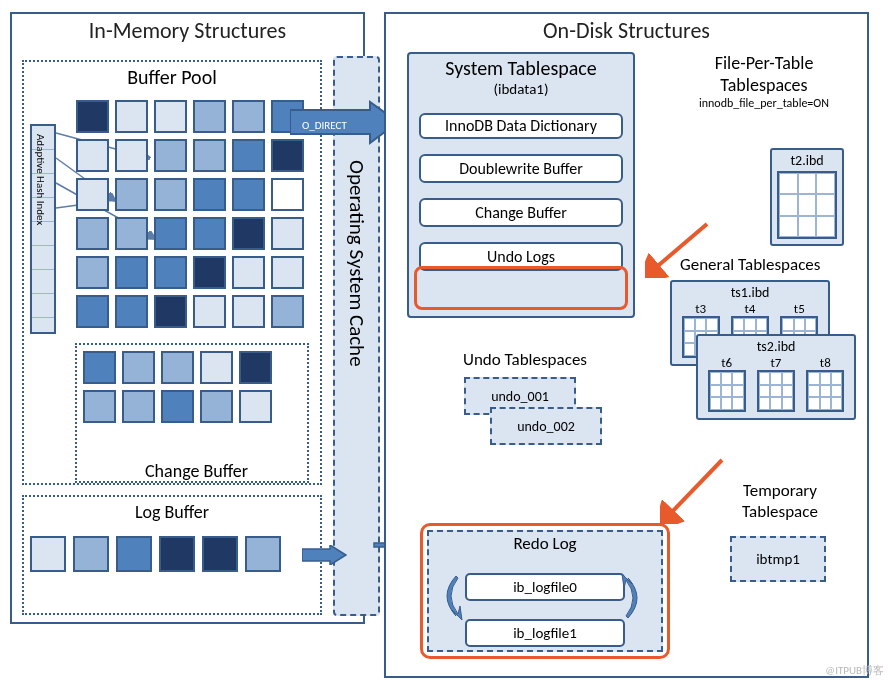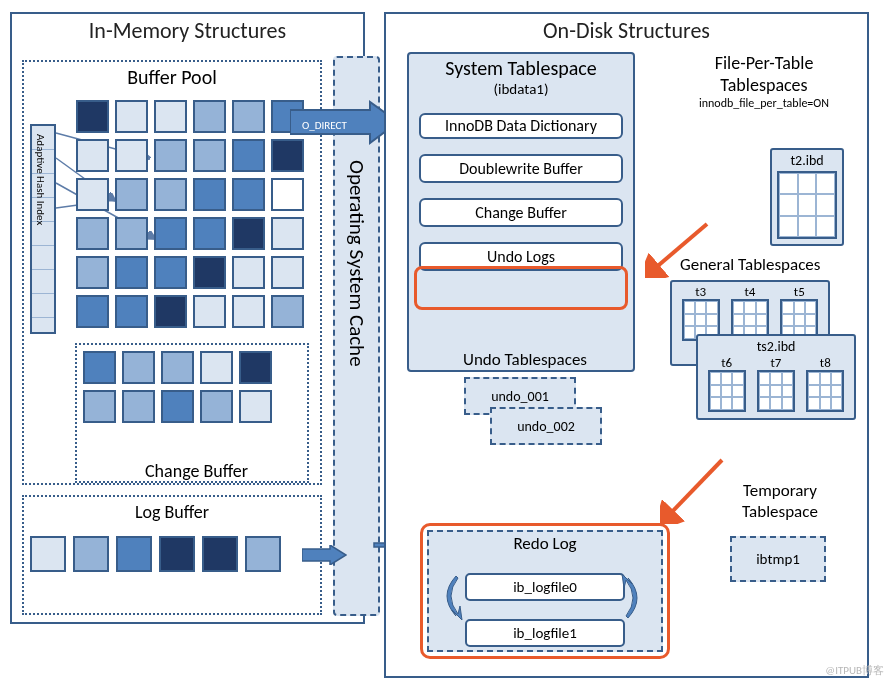--- a/index.html
+++ b/index.html
@@ -32,21 +32,21 @@
 .os-cache { position: absolute; left: 333px; top: 56px; width: 47px; height: 560px; border: 2.5px dashed #385d8a; background: #dbe5f1; border-radius: 4px; }
 .os-cache-label { position: absolute; left: 344px; top: 160px; font-size: 21px; writing-mode: vertical-rl; text-orientation: mixed; white-space: nowrap; }
 .arrow-big { position: absolute; }
 .arrow-odirect { left: 290px; top: 100px; }
 .arrow-odirect svg { width: 110px; height: 45px; }
 .odirect-label { position: absolute; left: 302px; top: 119px; font-size: 11px; color: #fff; font-weight: 500; z-index: 5; }
 .arrow-log { left: 302px; top: 545px; }
 .arrow-log svg { width: 45px; height: 20px; }
 .arrow-redo { left: 372px; top: 540px; }
 .arrow-redo svg { width: 70px; height: 55px; }
-.sys-ts { position: absolute; left: 407px; top: 52px; width: 228px; height: 320px; border: 2.5px solid #385d8a; background: #dbe5f1; border-radius: 4px; }
+.sys-ts { position: absolute; left: 407px; top: 52px; width: 228px; height: 266px; border: 2.5px solid #385d8a; background: #dbe5f1; border-radius: 4px; }
 .sys-ts-title { font-size: 20px; text-align: center; padding-top: 2px; }
 .sys-ts-sub { font-size: 15px; text-align: center; }
 .sys-item { margin: 15px 10px; border: 2.5px solid #385d8a; background: #fff; border-radius: 6px; padding: 3px 0; font-size: 16px; text-align: center; }
 .sys-item.two-line { line-height: 1.1; padding: 2px 0; }
 .undo-highlight { position: absolute; left: 414px; top: 266px; width: 214px; height: 44px; border: 3px solid #e85a2c; border-radius: 8px; }
 .fpt-group { position: absolute; left: 664px; top: 52px; width: 200px; }
 .fpt-title { font-size: 18px; text-align: center; }
 .fpt-sub { font-size: 12px; text-align: center; }
 .ibd-file { position: absolute; border: 2px solid #385d8a; background: #dbe5f1; border-radius: 3px; padding: 2px 4px; }
 .ibd-file .ibd-label { font-size: 14px; text-align: center; }
@@ -234,20 +234,21 @@
         <div></div>
         <div></div>
         <div></div>
         <div></div>
         <div></div>
       </div>
   </div>
 
   <div class="gen-ts-title">General Tablespaces</div>
   <div class="ibd-file gen1">
+    <div class="gen-label">ts1.ibd</div>
     <div class="gen-tnames">
       <span>t3</span>
       <span>t4</span>
       <span>t5</span>
     </div>
     <div class="gen-grids">
       <div class="ibd-grid">
           <div></div>
           <div></div>
           <div></div>

